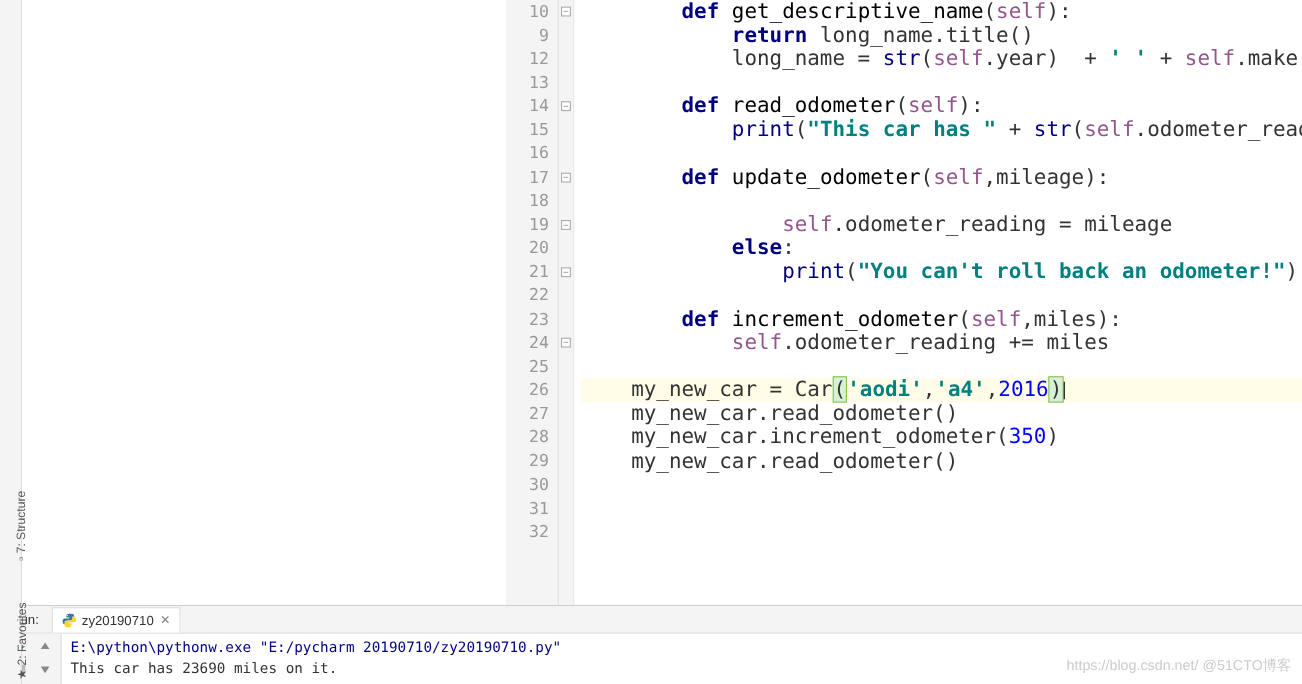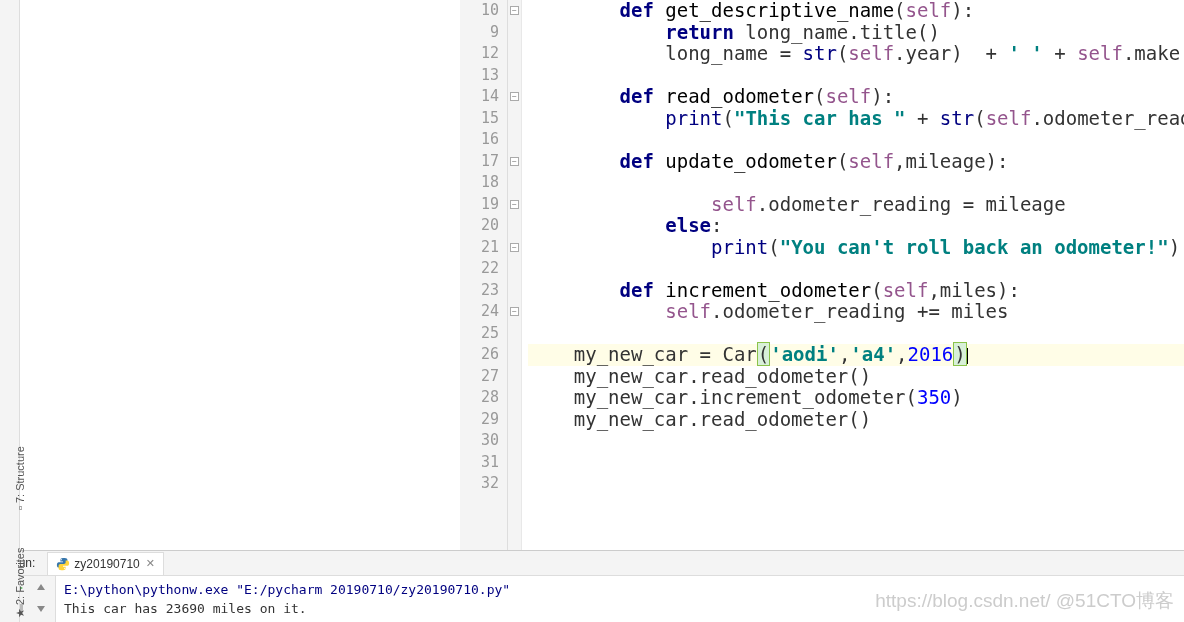--- a/index.html
+++ b/index.html
@@ -174,21 +174,21 @@
       font-size: 13px;
       line-height: 19px;
     }
     .console-line { white-space: pre; }
     .path { color: #000080; }
     .watermark {
       position: absolute;
       right: 10px;
       bottom: 8px;
       color: #ccc;
-      font-size: 19px;
+      font-size: 13px;
       font-family: Arial, sans-serif;
       pointer-events: none;
     }
     .left-sidebar-full {
       position: absolute;
       left: 0;
       top: 0;
       bottom: 0;
       width: 20px;
       background: #f4f4f4;

